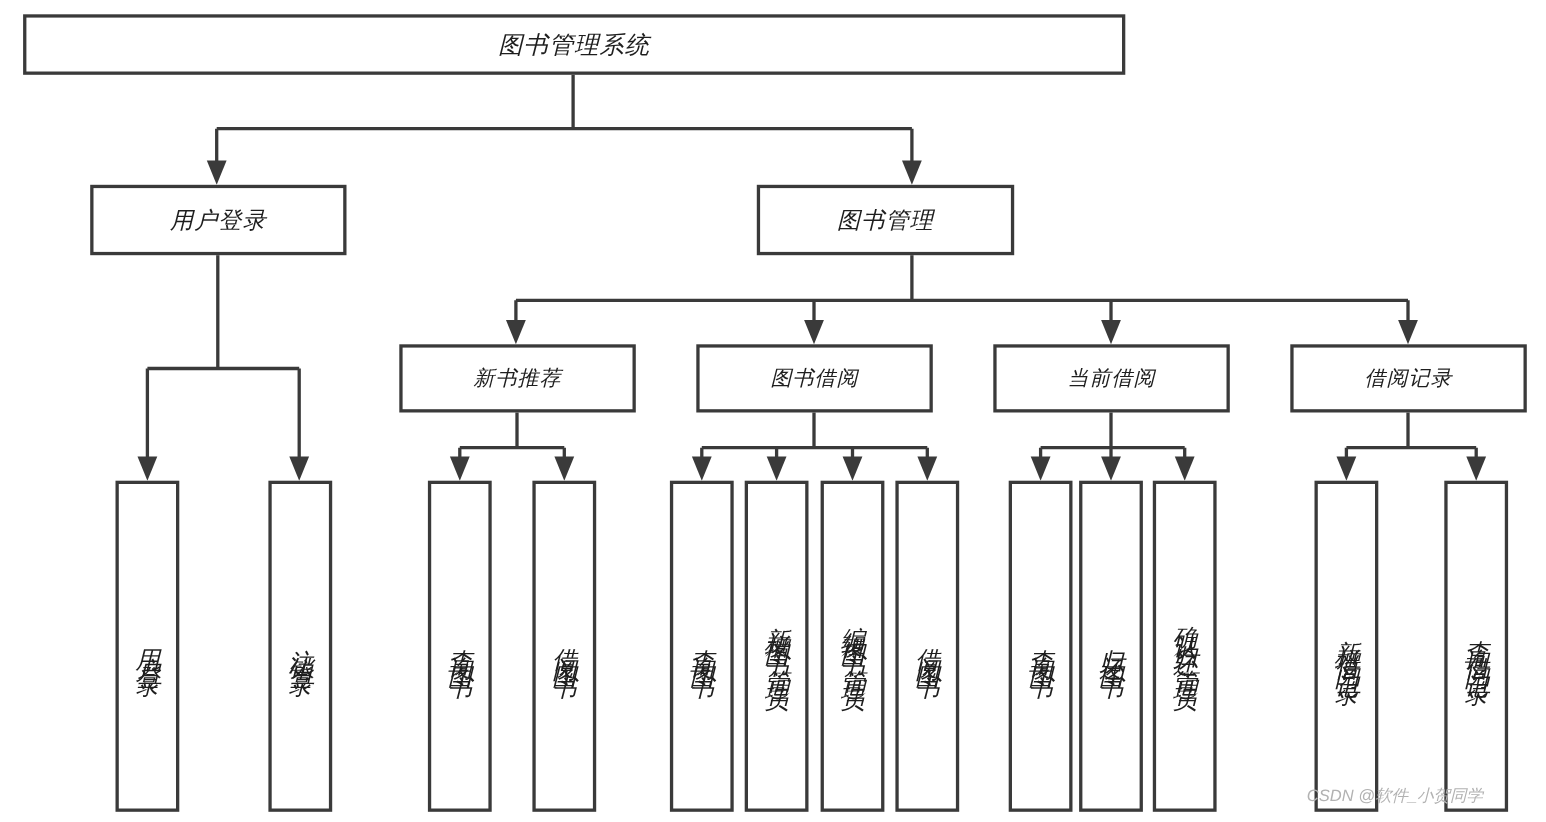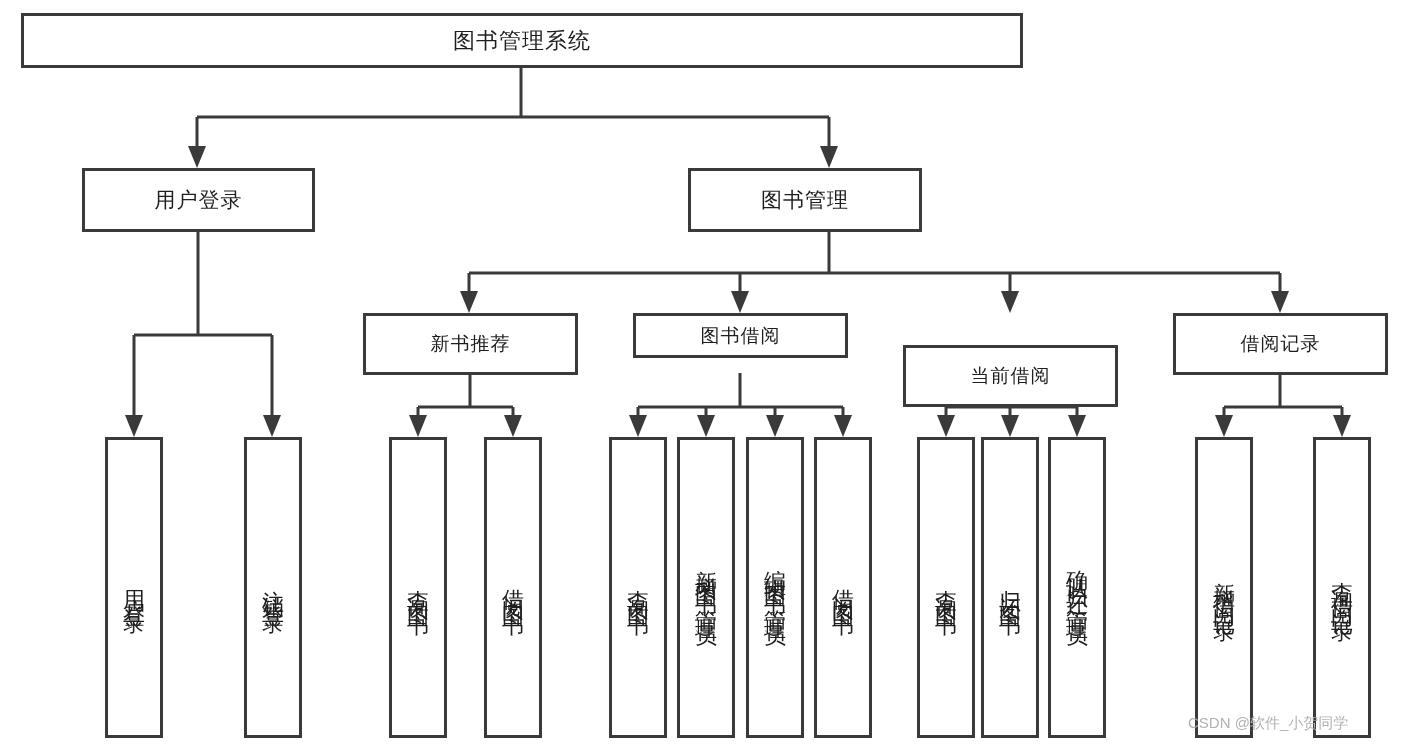--- a/index.html
+++ b/index.html
@@ -3,20 +3,21 @@
 <meta charset="utf-8">
 <style>
   html, body { margin: 0; padding: 0; background: #ffffff; }
   .canvas {
     position: relative;
     width: 1405px;
     height: 747px;
     background: #ffffff;
     overflow: hidden;
     font-family: "Liberation Sans", sans-serif;
+    font-style: italic;
   }
   .wires {
     position: absolute;
     left: 0; top: 0;
     width: 1405px; height: 747px;
     pointer-events: none;
   }
   .box {
     position: absolute;
     box-sizing: border-box;
@@ -103,22 +104,22 @@
       <polygon points="1333,415 1351,415 1342,437" stroke="none"></polygon>
     </g>
   </svg>
 
   <div class="box lv1" style="left:21px; top:13px; width:1002px; height:55px;">图书管理系统</div>
 
   <div class="box lv2" style="left:82px; top:168px; width:233px; height:64px;">用户登录</div>
   <div class="box lv2" style="left:688px; top:168px; width:234px; height:64px;">图书管理</div>
 
   <div class="box lv3" style="left:363px; top:313px; width:215px; height:62px;">新书推荐</div>
-  <div class="box lv3" style="left:633px; top:313px; width:215px; height:45px;">图书借阅</div>
-  <div class="box lv3" style="left:903px; top:313px; width:215px; height:62px;margin-top:32px;">当前借阅</div>
+  <div class="box lv3" style="left:633px; top:313px; width:215px; height:62px;">图书借阅</div>
+  <div class="box lv3" style="left:903px; top:313px; width:215px; height:62px;">当前借阅</div>
   <div class="box lv3" style="left:1173px; top:313px; width:215px; height:62px;">借阅记录</div>
 
   <div class="box leaf" style="left:105px; top:437px; width:58px; height:301px;">用户登录</div>
   <div class="box leaf" style="left:244px; top:437px; width:58px; height:301px;">注销登录</div>
 
   <div class="box leaf" style="left:389px; top:437px; width:58px; height:301px;">查询图书</div>
   <div class="box leaf" style="left:484px; top:437px; width:58px; height:301px;">借阅图书</div>
 
   <div class="box leaf" style="left:609px; top:437px; width:58px; height:301px;">查询图书</div>
   <div class="box leaf" style="left:677px; top:437px; width:58px; height:301px;">新增图书（管理员）</div>

